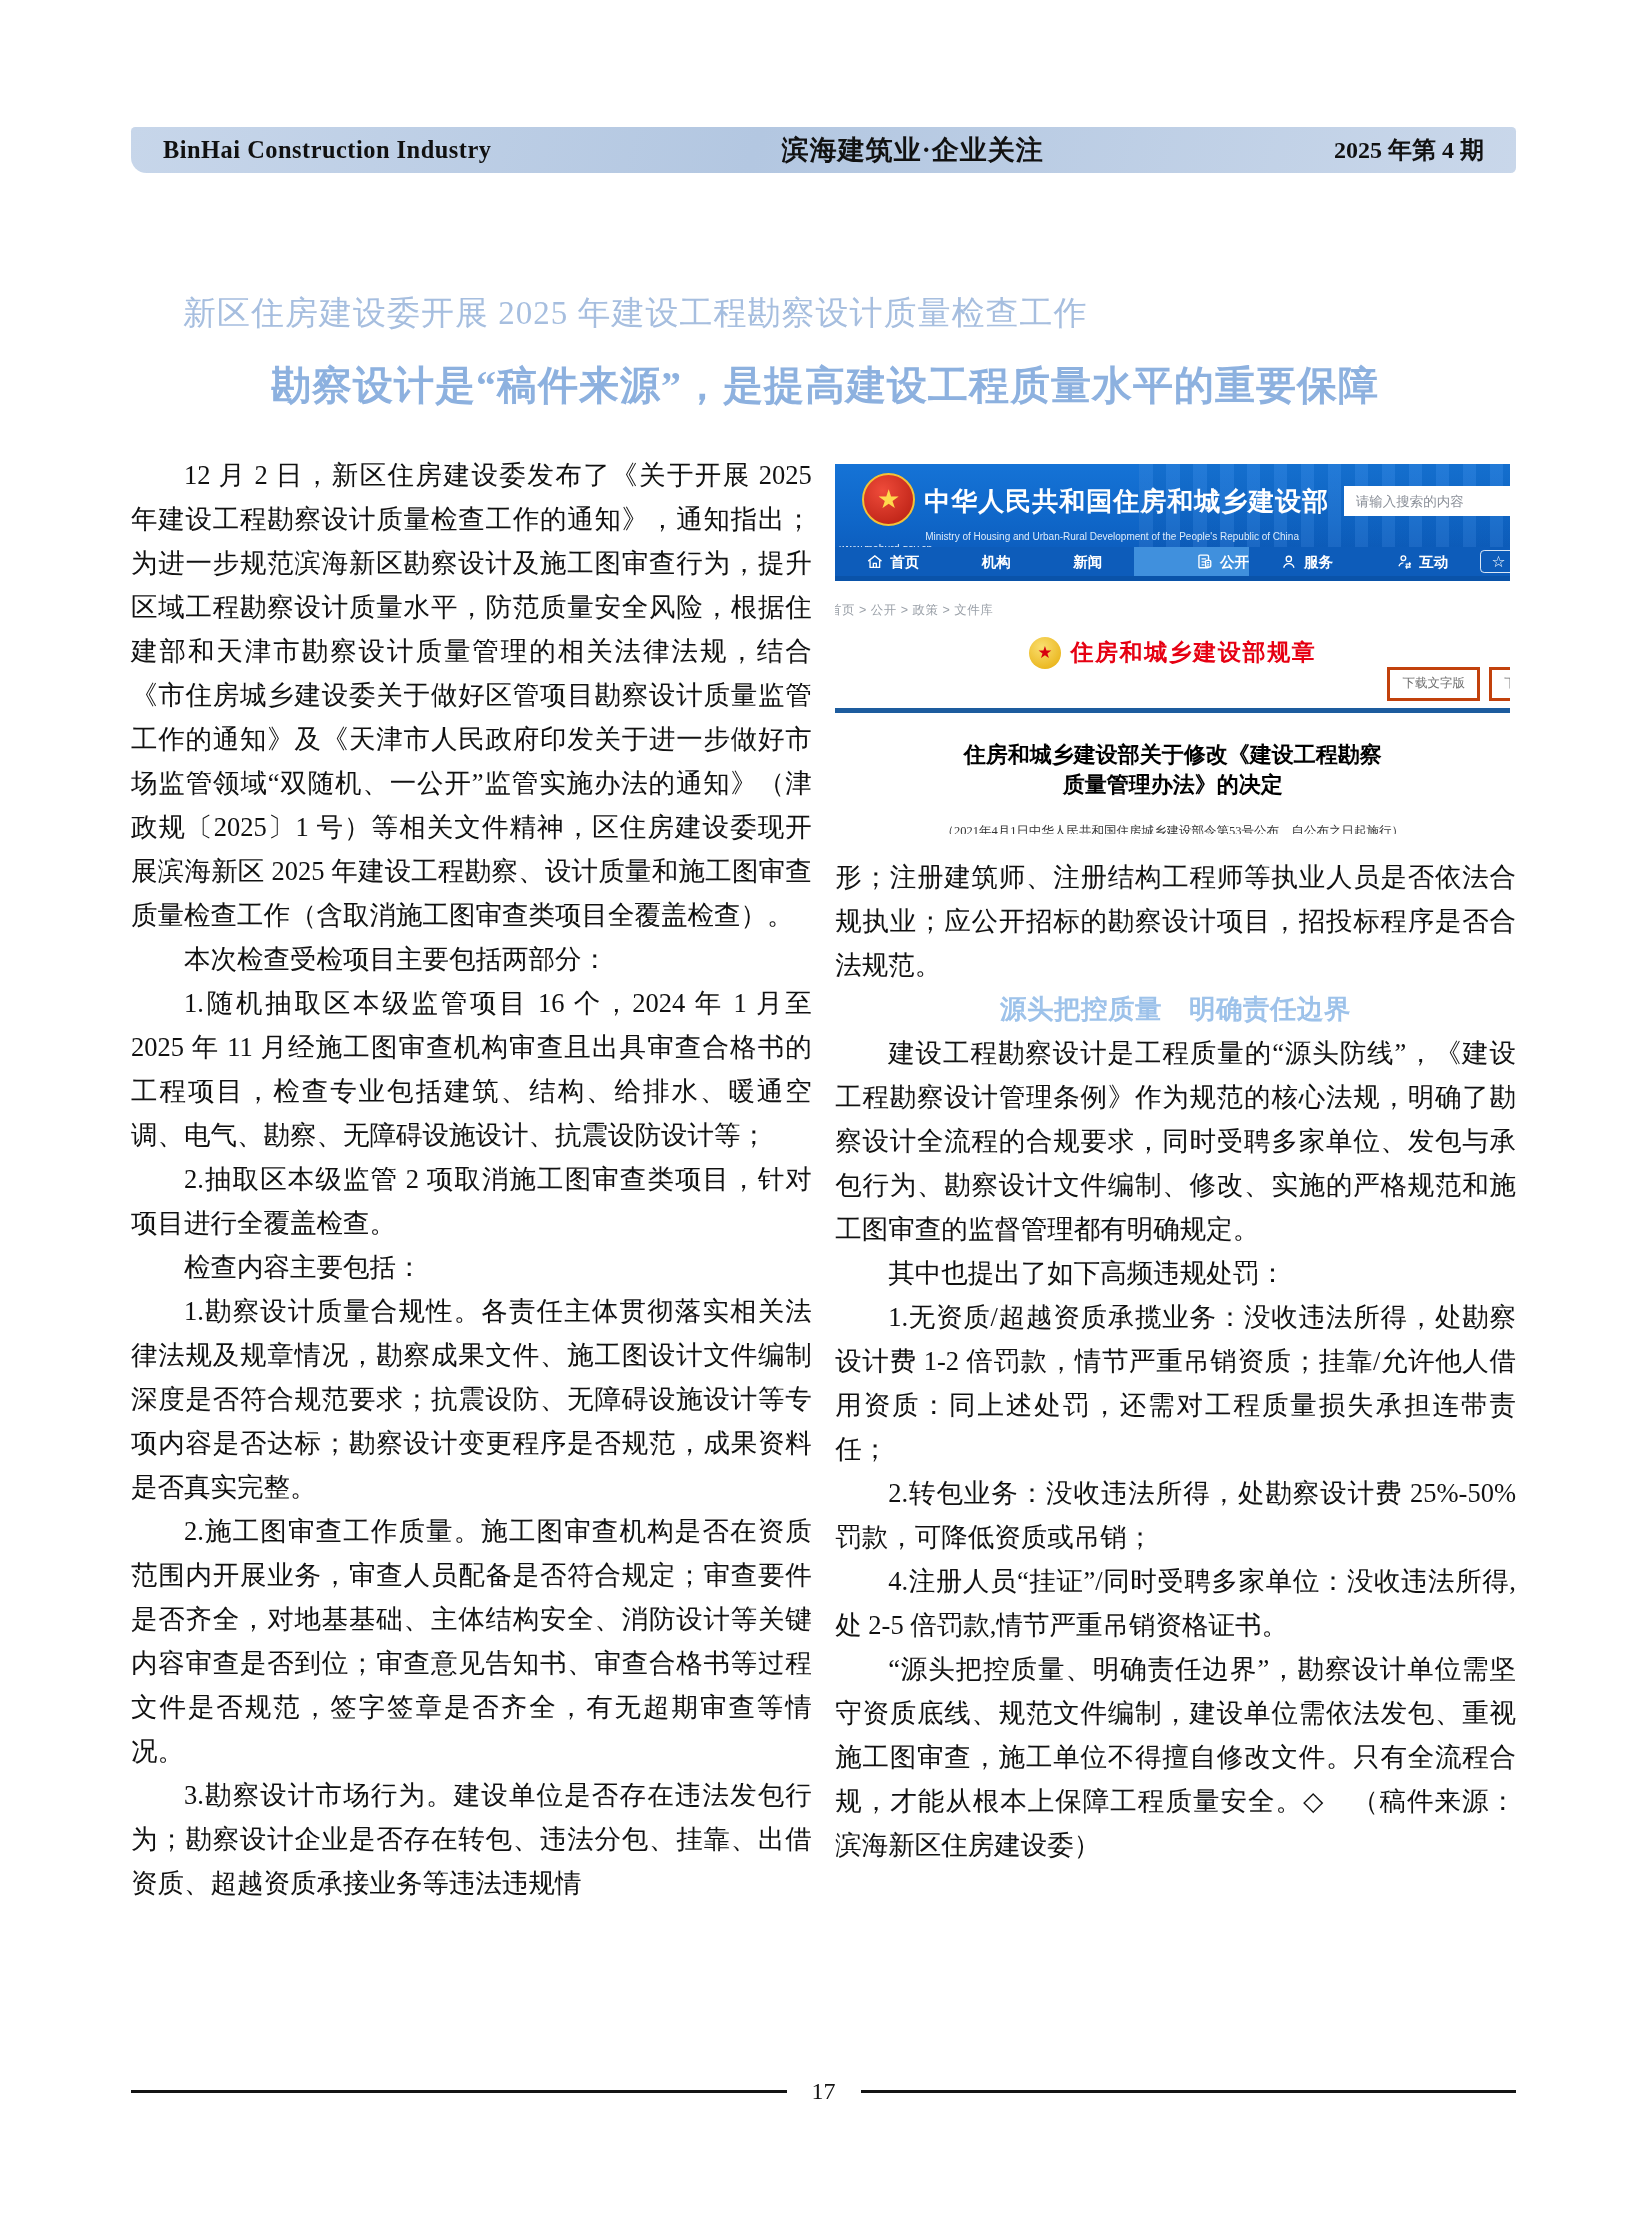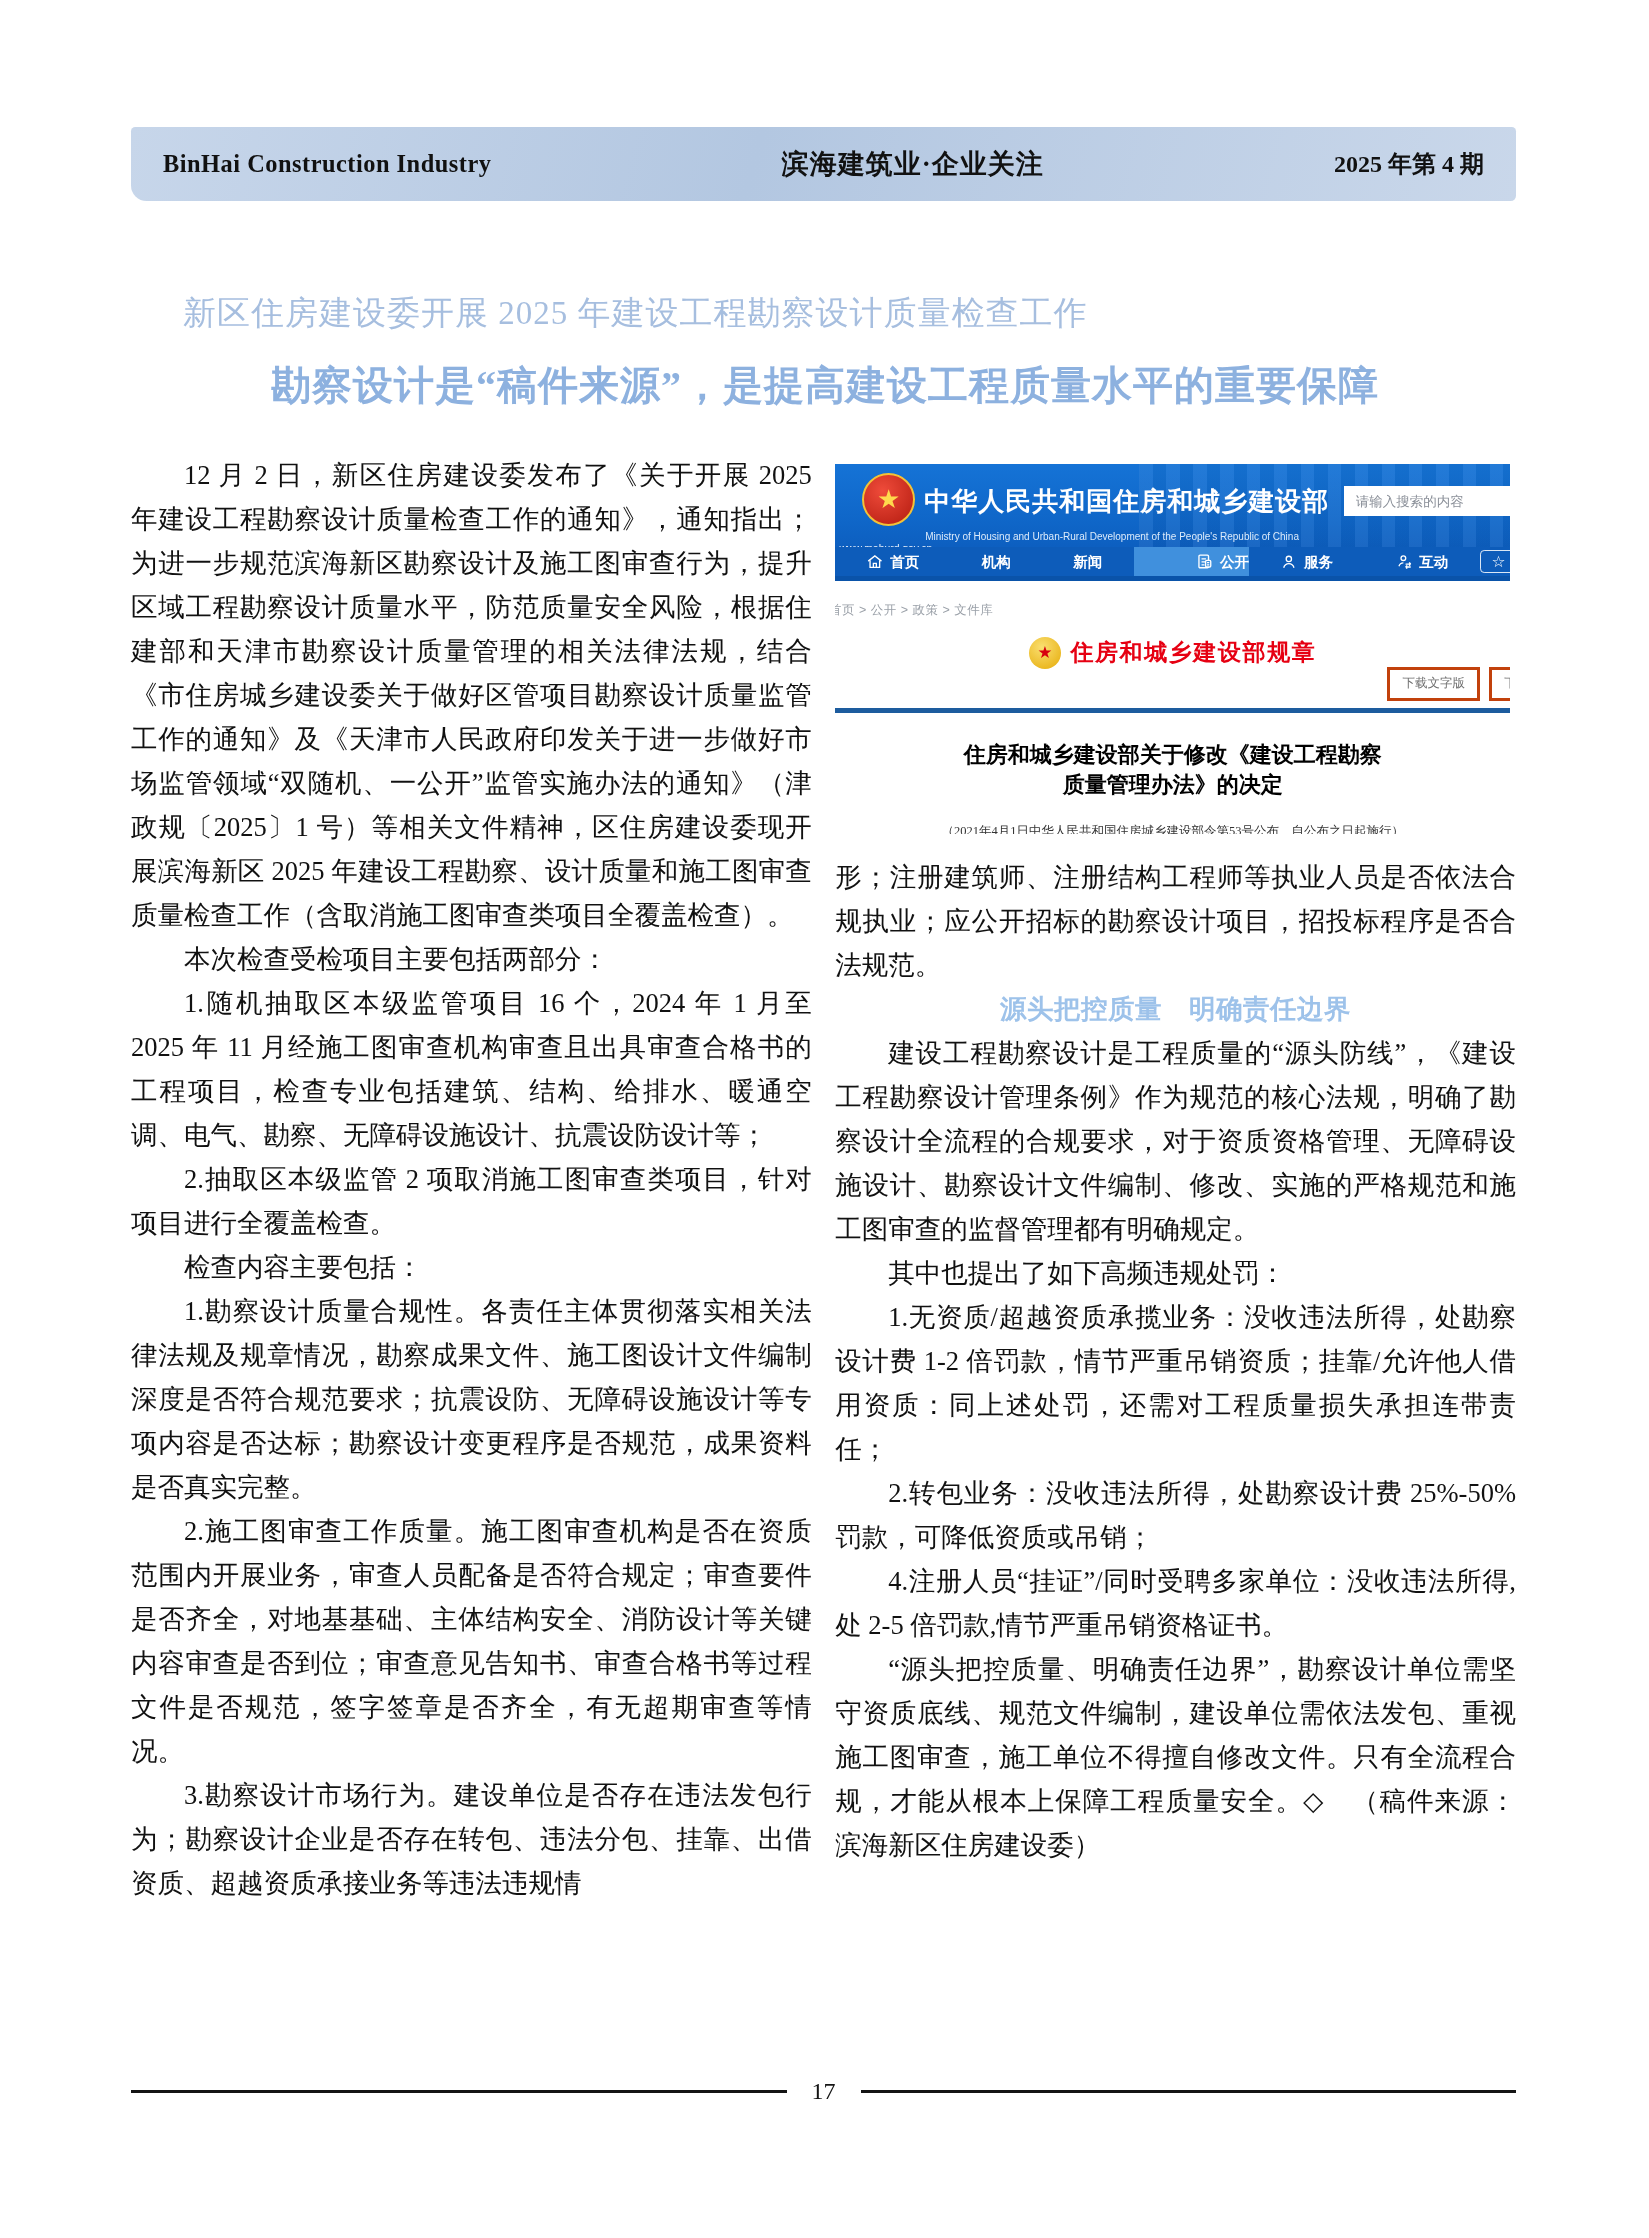--- a/index.html
+++ b/index.html
@@ -1,21 +1,21 @@
 <!DOCTYPE html>
 <html style="font-size:8.3px"><head>
 <meta charset="utf-8">
 <style>
   html,body{margin:0;padding:0;background:#ffffff;}
   body{width:1650px;height:2239px;position:relative;
        font-family:"Liberation Serif","DejaVu Serif",serif;color:#111;}
   .sheet{position:absolute;inset:0;}
 
   
-  .masthead{position:absolute;left:131px;top:127px;width:1385px;height:74px;
+  .masthead{position:absolute;left:131px;top:127px;width:1385px;height:46px;
     background:linear-gradient(105deg,#c7d6ea 0%,#b3c7e1 45%,#c9d7ea 100%);
     border-radius:4.2px 4.2px 5.2px 15.6px;
     display:flex;align-items:center;justify-content:space-between;
     padding:0 32px;box-sizing:border-box;}
   .mh-left{font-size:24.4px;font-weight:bold;letter-spacing:0.5px;}
   .mh-center{font-size:27px;font-weight:bold;letter-spacing:1px;text-align:center;}
   .mh-right{font-size:24px;font-weight:bold;}
 
   
   .kicker{position:absolute;left:131px;top:291px;width:1385px;box-sizing:border-box;
@@ -192,21 +192,21 @@
 
         <div class="doc-title">
           <span>住房和城乡建设部关于修改《建设工程勘察</span><br>
           <span>质量管理办法》的决定</span>
         </div>
         <div class="doc-meta">（2021年4月1日中华人民共和国住房城乡建设部令第53号公布　自公布之日起施行）</div>
       </figure>
 
       <p class="no-indent">形；注册建筑师、注册结构工程师等执业人员是否依法合规执业；应公开招标的勘察设计项目，招投标程序是否合法规范。</p>
       <div class="subheading">源头把控质量　明确责任边界</div>
-      <p>建设工程勘察设计是工程质量的“源头防线”，《建设工程勘察设计管理条例》作为规范的核心法规，明确了勘察设计全流程的合规要求，对于资质资格管理、无障碍设施设计、勘察设计文件编制、修改、实施的严格规范和施工图审查的监督管理都有明确规定。</p>
+      <p>建设工程勘察设计是工程质量的“源头防线”，《建设工程勘察设计管理条例》作为规范的核心法规，明确了勘察设计全流程的合规要求，同时受聘多家单位、发包与承包行为、勘察设计文件编制、修改、实施的严格规范和施工图审查的监督管理都有明确规定。</p>
       <p>其中也提出了如下高频违规处罚：</p>
       <p>1.无资质/超越资质承揽业务：没收违法所得，处勘察设计费 1-2 倍罚款，情节严重吊销资质；挂靠/允许他人借用资质：同上述处罚，还需对工程质量损失承担连带责任；</p>
       <p>2.转包业务：没收违法所得，处勘察设计费 25%-50%罚款，可降低资质或吊销；</p>
       <p>4.注册人员“挂证”/同时受聘多家单位：没收违法所得,处 2-5 倍罚款,情节严重吊销资格证书。</p>
       <p>“源头把控质量、明确责任边界”，勘察设计单位需坚守资质底线、规范文件编制，建设单位需依法发包、重视施工图审查，施工单位不得擅自修改文件。只有全流程合规，才能从根本上保障工程质量安全。◇　（稿件来源：滨海新区住房建设委）</p>
     </div>
   </div>
 
   <footer class="pagefoot">
     <span class="rule"></span>

